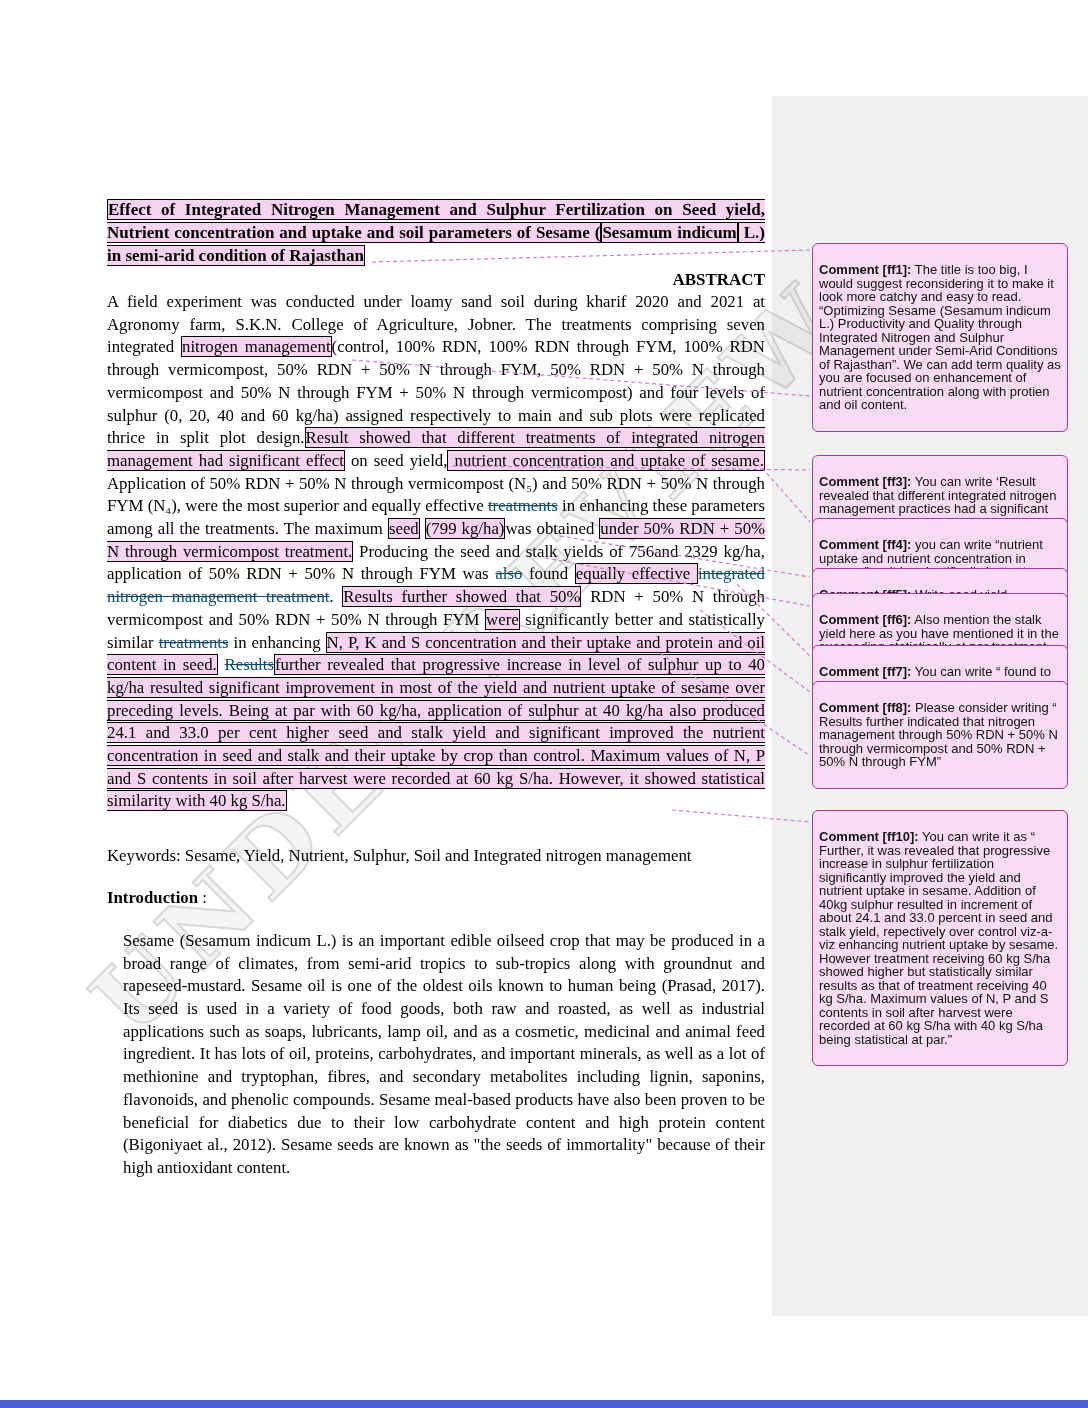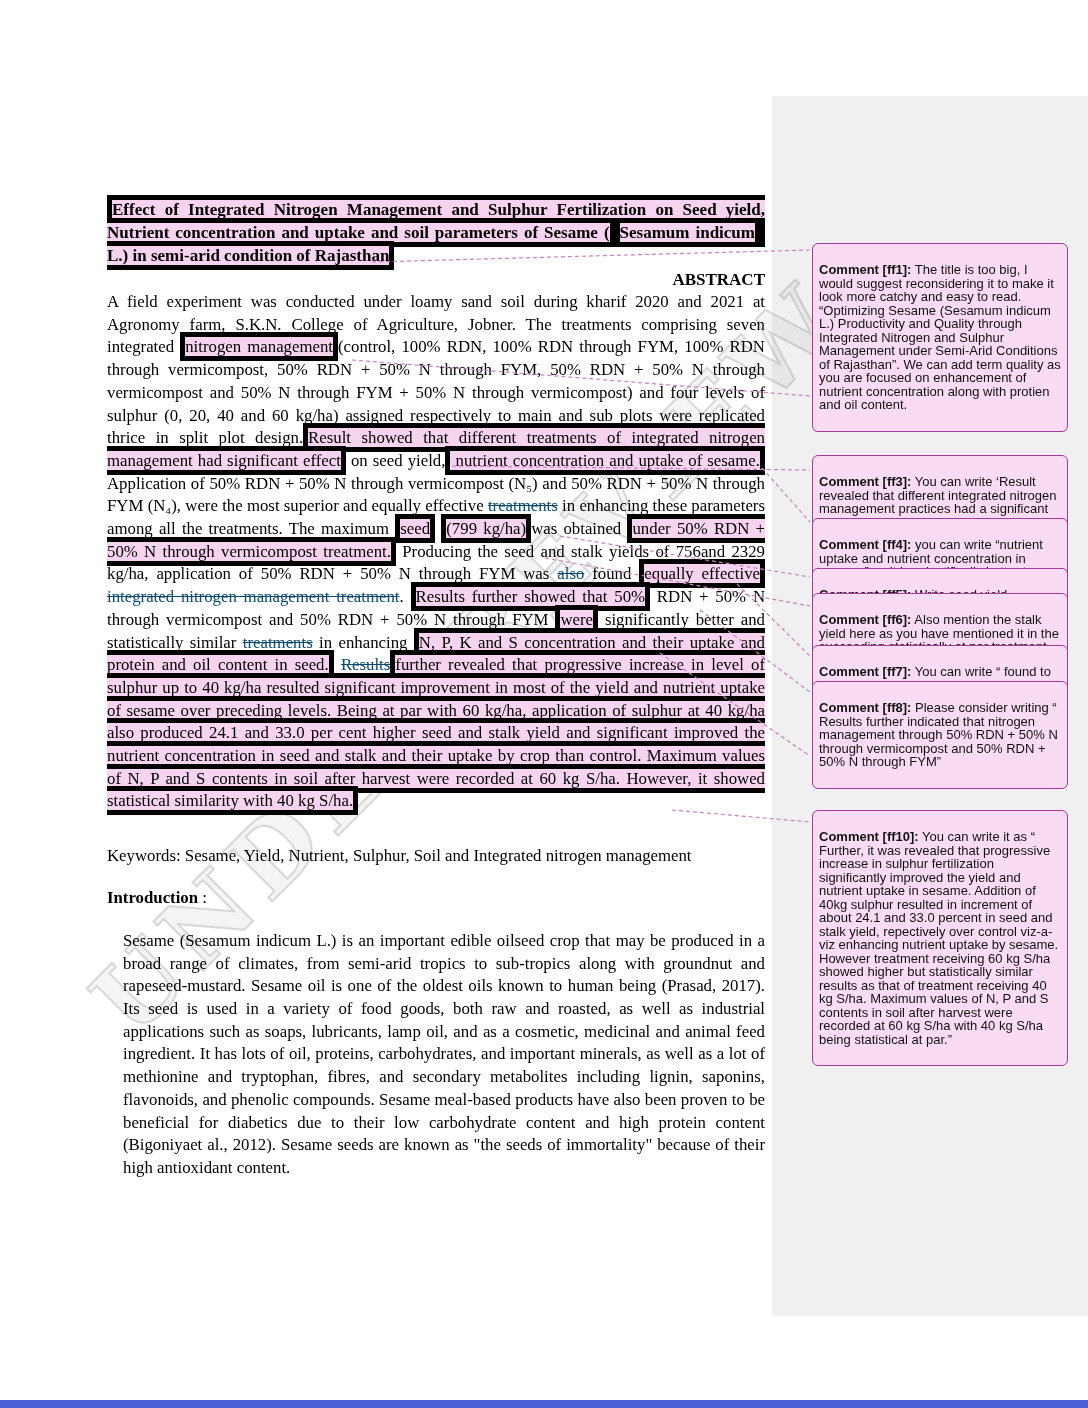--- a/index.html
+++ b/index.html
@@ -18,21 +18,21 @@
   
   .doc{position:absolute;left:107px;top:198px;width:658px;z-index:2;font-size:16.8px;line-height:22.7px;color:#000;}
   .title{margin:0;font-size:17px;line-height:23px;font-weight:bold;text-align:justify;}
   .abs-head{margin:1px 0 0 0;font-size:17px;line-height:23px;font-weight:bold;text-align:right;}
   .para{margin:0;text-align:justify;}
   .keywords{margin:32px 0 0 0;text-align:left;}
   .section{margin:18px 0 7px 0;font-size:16.8px;line-height:23px;font-weight:normal;}
   .intro-para{margin:21px 0 0 16px;}
 
   
-  .hl{background:#f6d3ef;border:5px solid #000000;}
+  .hl{background:#f6d3ef;border:1px solid #000000;}
   .i{}
   .b{font-weight:bold;}
   .del{color:#0c4a6e;text-decoration:line-through;}
 
   
   .connectors{position:absolute;left:0;top:0;z-index:3;pointer-events:none;}
 
   
   .comment-card{position:absolute;left:812px;width:256px;box-sizing:border-box;z-index:4;
                 background:#f9dcf4;border:1.5px solid #a63a9c;border-radius:6px;

